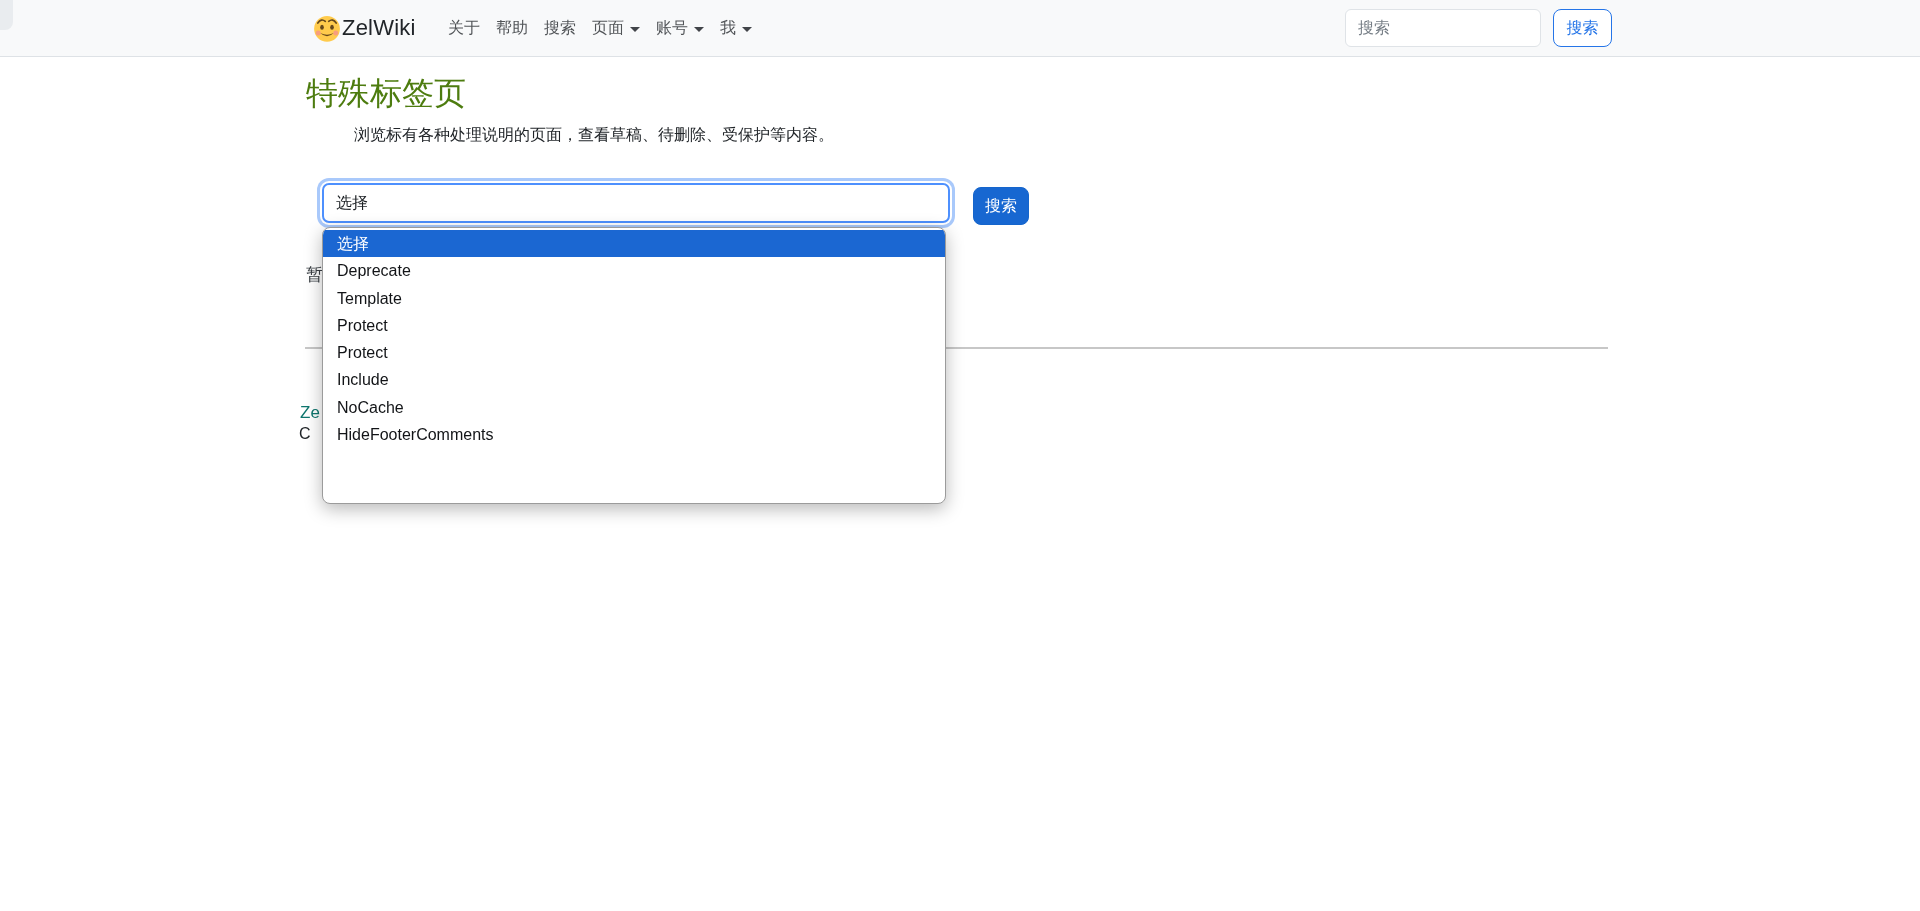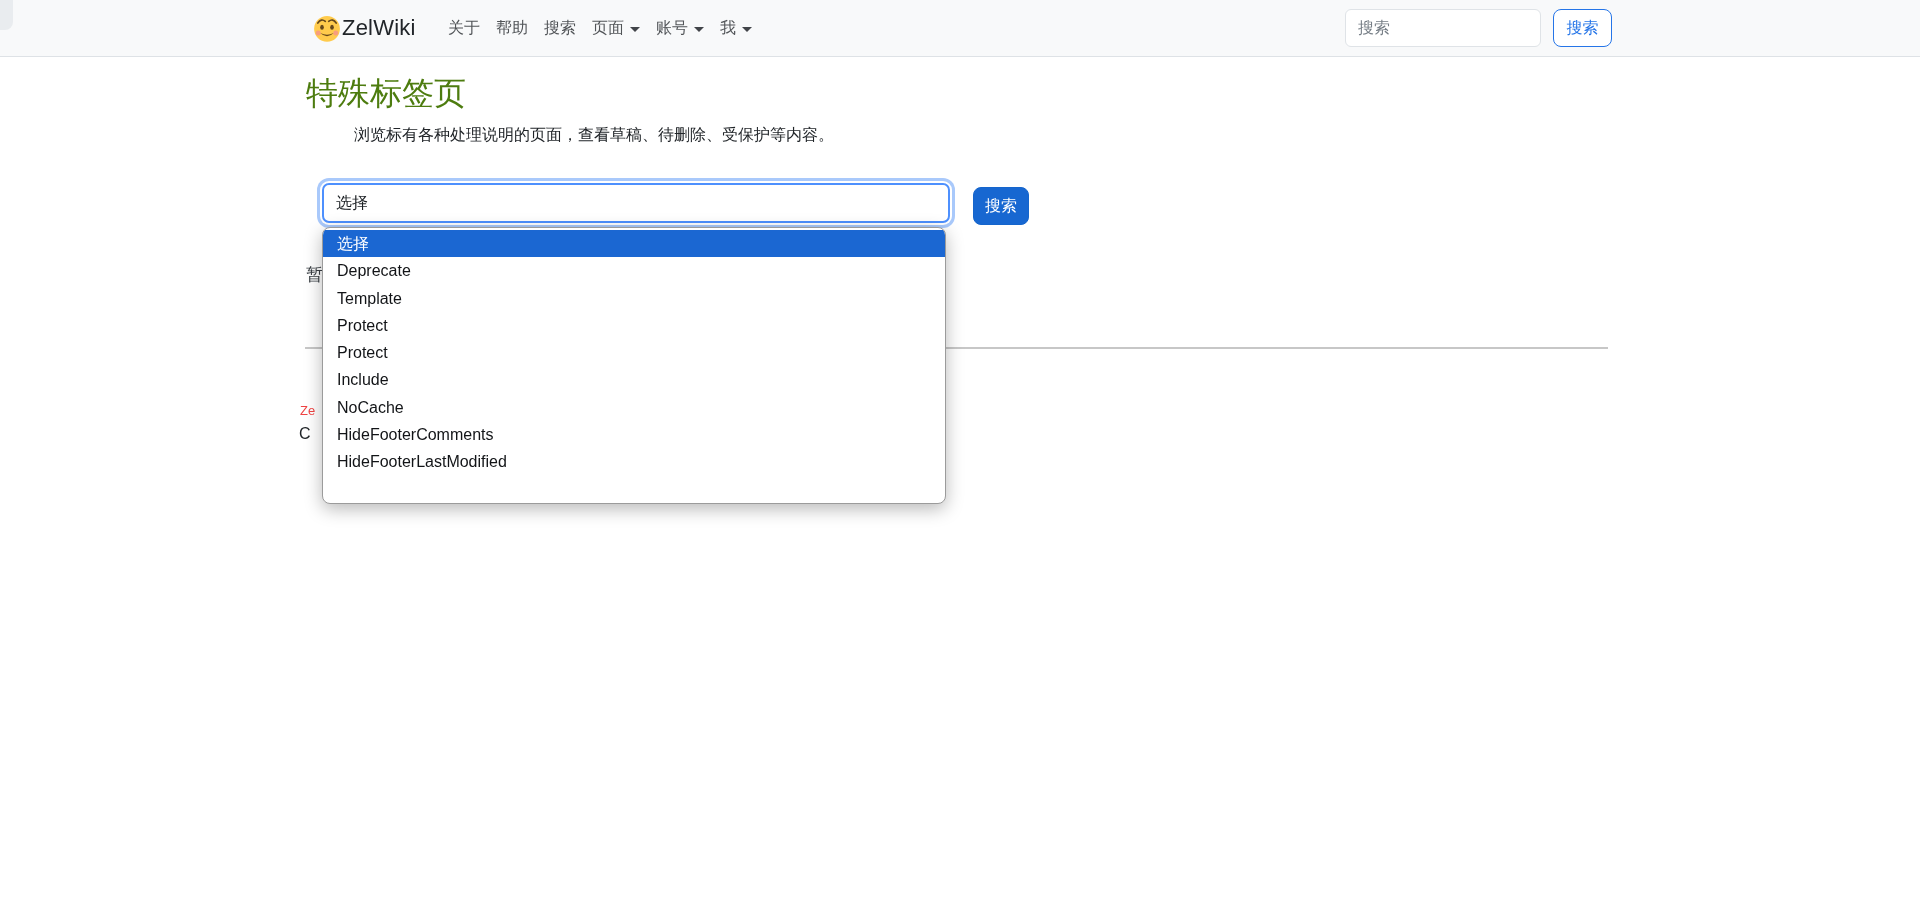--- a/index.html
+++ b/index.html
@@ -38,21 +38,21 @@
             box-shadow:0 0 0 2px #ffffff, 0 0 0 5px #a9c9fb;
             display:flex; align-items:center; padding:0 12px; font-size:16px; color:#1b1f23;
             cursor:pointer; }
   .search-btn { position:absolute; left:973px; top:187px; width:56px; height:38px;
             background:#1767d1; border:1px solid #1565cc; border-radius:8px; color:#fff;
             font-size:16px; cursor:pointer; font-family:inherit; }
 
   .status  { position:absolute; left:306px; top:263px; font-size:17px; color:#3c4146; z-index:1; }
   .divider { position:absolute; left:305px; top:347px; width:1303px; border:none;
             border-top:2px solid #c7c7c7; z-index:1; }
-  .footer1 { position:absolute; left:300px; top:403px; font-size:13px; color:#ef4444; z-index:1; }
+  .footer1 { position:absolute; left:300px; top:403px; font-size:17px; color:#0f766e; z-index:1; }
   .footer2 { position:absolute; left:299px; top:425px; font-size:16px; color:#212529; z-index:1; }
 
   
   .dropdown { position:absolute; left:322px; top:227px; width:624px; height:277px;
             background:#fff; border:1px solid #9b9b9b; border-radius:8px; z-index:10;
             box-shadow:0 5px 18px rgba(0,0,0,.28); padding:2px 0; overflow:hidden; }
   .opt { height:27.3px; line-height:27.3px; padding:0 14px; font-size:16px; color:#121417;
             cursor:pointer; white-space:nowrap; }
   .opt.selected { background:#1b67d2; color:#ffffff; }
 </style>
@@ -115,16 +115,15 @@
 
   <div class="dropdown">
     <div class="opt selected">选择</div>
     <div class="opt">Deprecate</div>
     <div class="opt">Template</div>
     <div class="opt">Protect</div>
     <div class="opt">Protect</div>
     <div class="opt">Include</div>
     <div class="opt">NoCache</div>
     <div class="opt">HideFooterComments</div>
-    <div class="opt">HideFooterLastModified</div>
   </div>
 
 </div>
 
 </body></html>

